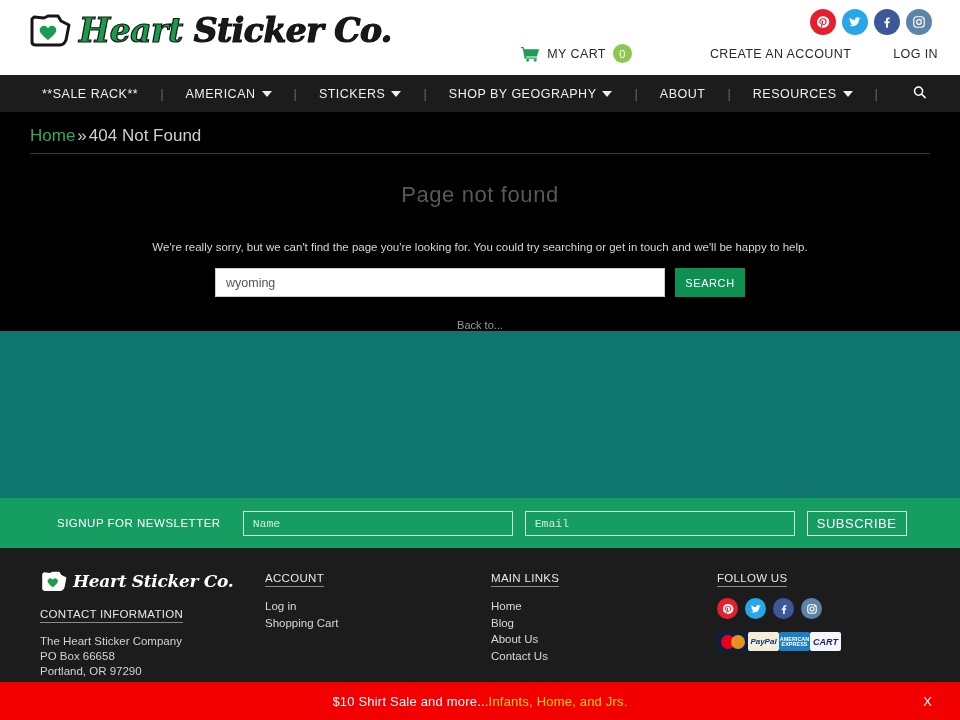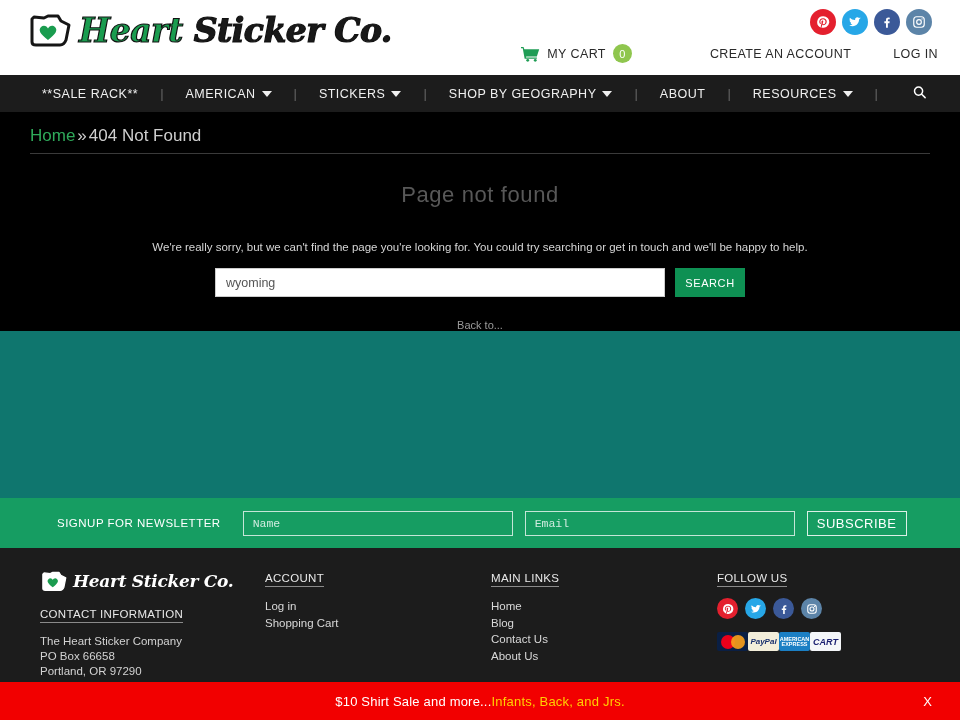--- a/index.html
+++ b/index.html
@@ -380,22 +380,22 @@
     <div class="fcol fcol-2">
       <div class="fhead">ACCOUNT</div>
       <a class="flink" href="#">Log in</a>
       <a class="flink" href="#">Shopping Cart</a>
     </div>
 
     <div class="fcol fcol-3">
       <div class="fhead">MAIN LINKS</div>
       <a class="flink" href="#">Home</a>
       <a class="flink" href="#">Blog</a>
+      <a class="flink" href="#">About Us</a>
       <a class="flink" href="#">Contact Us</a>
-      <a class="flink" href="#">About Us</a>
     </div>
 
     <div class="fcol fcol-4">
       <div class="fhead">FOLLOW US</div>
       <div class="fsocial">
         <span class="fsico pin">
           <svg width="12" height="12" viewBox="0 0 24 24" fill="#fff">
               <path d="M12 2a10 10 0 00-3.6 19.3c-.1-.8-.2-2 .04-2.9l1.2-5.1s-.3-.6-.3-1.5c0-1.4.8-2.5 1.8-2.5.9 0 1.3.65 1.3 1.4 0 .87-.55 2.17-.84 3.38-.24 1 .5 1.83 1.5 1.83 1.8 0 3.2-1.9 3.2-4.66 0-2.44-1.75-4.14-4.25-4.14-2.9 0-4.6 2.17-4.6 4.4 0 .87.33 1.8.75 2.31.08.1.09.19.07.29l-.28 1.13c-.04.18-.15.22-.34.13-1.25-.58-2.03-2.4-2.03-3.87 0-3.15 2.29-6.04 6.6-6.04 3.46 0 6.16 2.47 6.16 5.77 0 3.44-2.17 6.21-5.18 6.21-1.01 0-1.96-.53-2.29-1.15l-.62 2.37c-.22.87-.83 1.96-1.24 2.62A10 10 0 1012 2z"></path>
             </svg>
         </span>
@@ -426,18 +426,18 @@
         </span>
         <span class="pay pp">PayPal</span>
         <span class="pay ax">AMERICAN EXPRESS</span>
         <span class="pay vi">CART</span>
       </div>
     </div>
   </div>
 
   <div class="banner">
     <div class="banner-text">
-      <span>$10 Shirt Sale and more...</span><span class="hi">Infants, Back, and Jrs.</span>
+      <span>$10 Shirt Sale and more...</span><span class="hi">Infants, Home, and Jrs.</span>
     </div>
     <span class="banner-x">X</span>
   </div>
 
 </div>
 
 </body></html>

